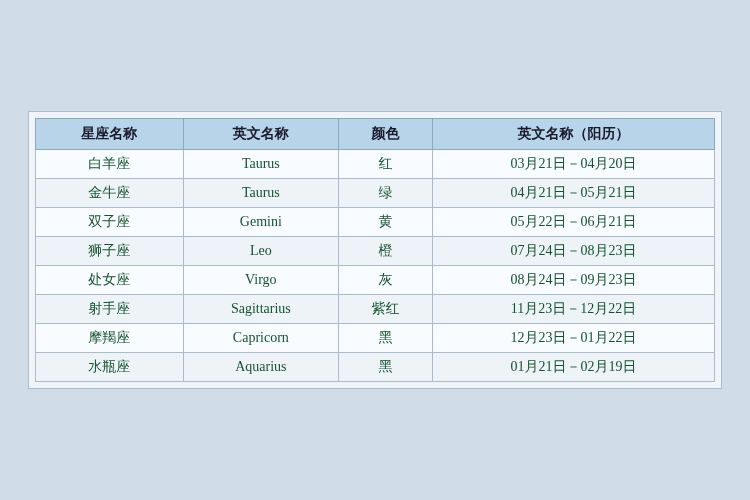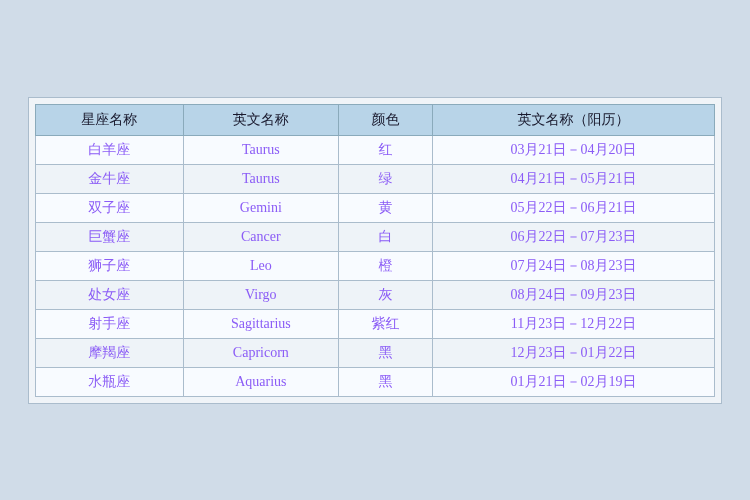--- a/index.html
+++ b/index.html
@@ -20,28 +20,28 @@
     }
     table {
       border-collapse: collapse;
       width: 680px;
     }
     thead tr th {
       background-color: #b8d4e8;
       border: 1px solid #8aaabb;
       padding: 6px 10px;
       text-align: center;
-      font-weight: normal;
+      font-weight: bold;
       color: #1a1a2e;
     }
     tbody tr td {
       border: 1px solid #aabccc;
       padding: 5px 10px;
       text-align: center;
-      color: #8b5cf6;
+      color: #14532d;
       background-color: #f8fbff;
     }
     tbody tr:nth-child(even) td {
       background-color: #eef3f8;
     }
   </style>
 </head>
 <body>
 
 <div class="table-wrapper">
@@ -69,26 +69,20 @@
           <td>绿</td>
           <td>04月21日－05月21日</td>
         </tr>
         <tr>
           <td>双子座</td>
           <td>Gemini</td>
           <td>黄</td>
           <td>05月22日－06月21日</td>
         </tr>
         <tr>
-          <td>巨蟹座</td>
-          <td>Cancer</td>
-          <td>白</td>
-          <td>06月22日－07月23日</td>
-        </tr>
-        <tr>
           <td>狮子座</td>
           <td>Leo</td>
           <td>橙</td>
           <td>07月24日－08月23日</td>
         </tr>
         <tr>
           <td>处女座</td>
           <td>Virgo</td>
           <td>灰</td>
           <td>08月24日－09月23日</td>

